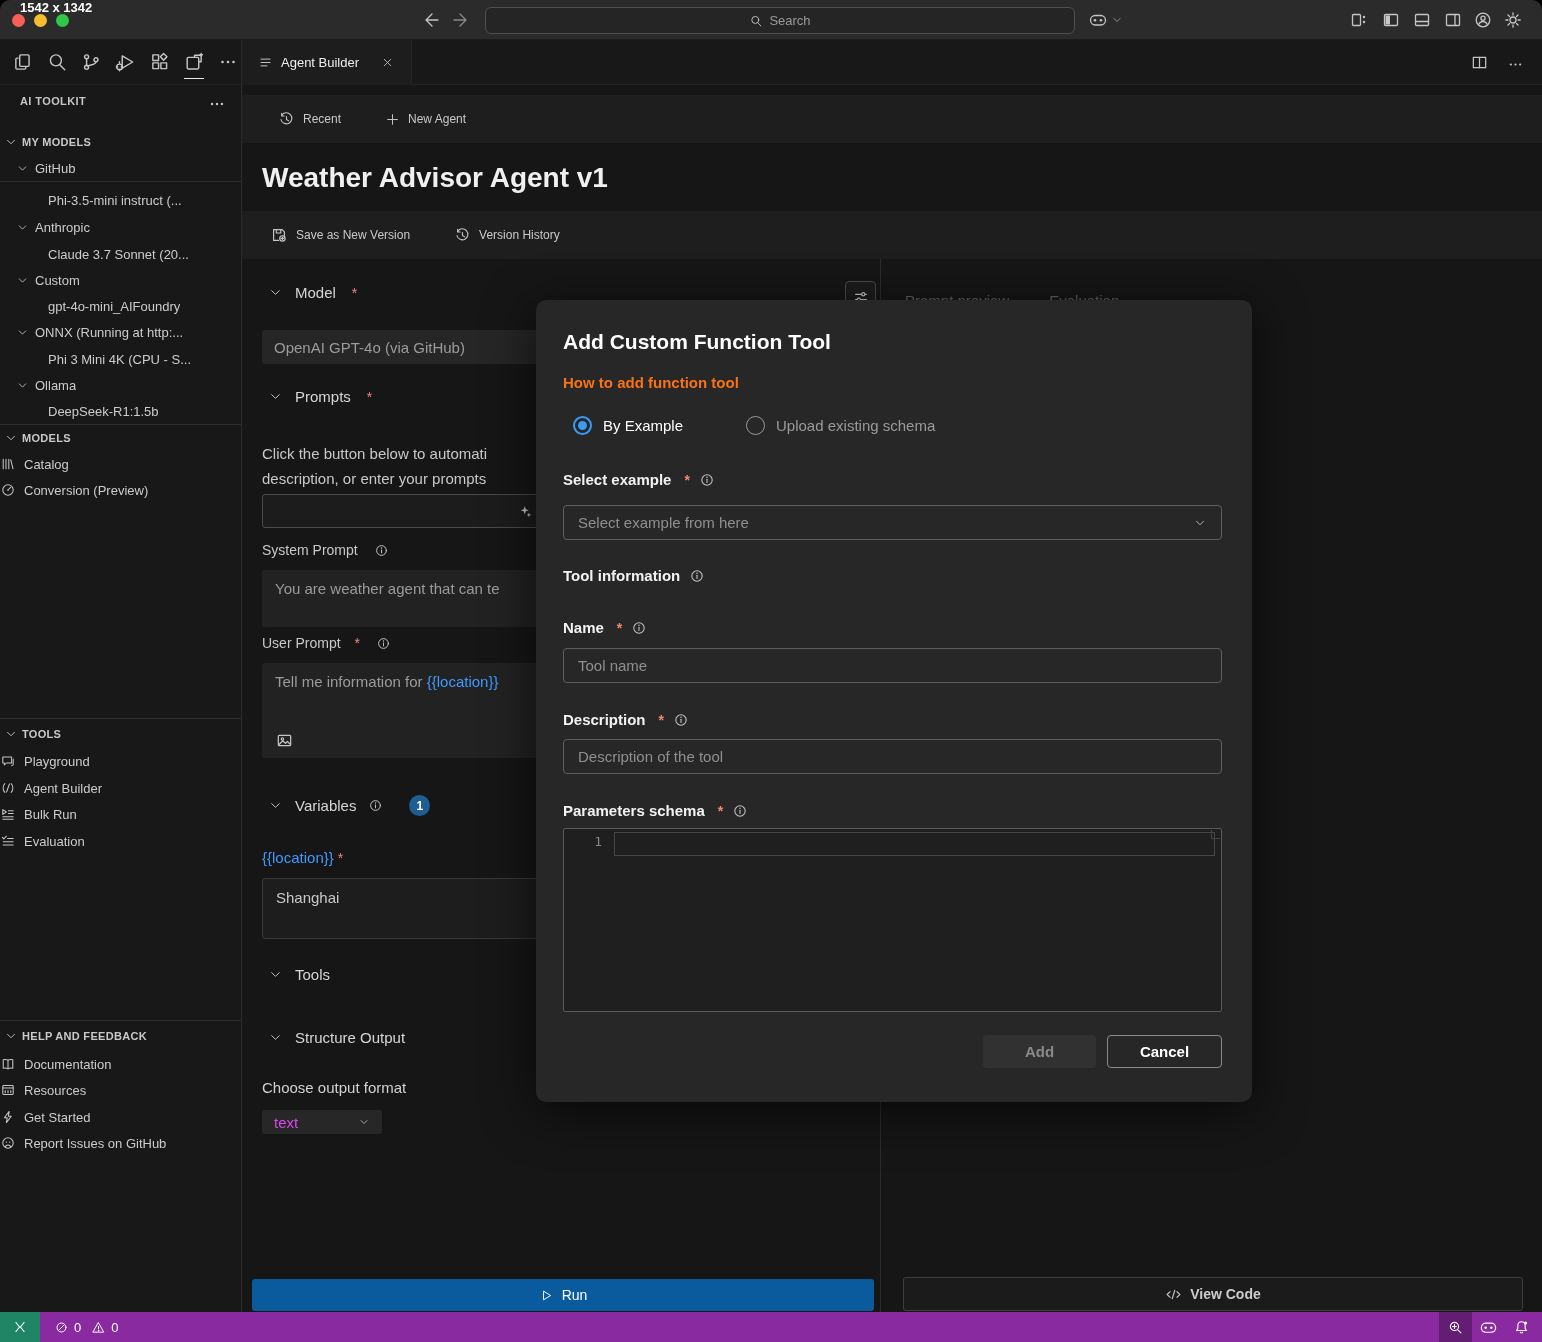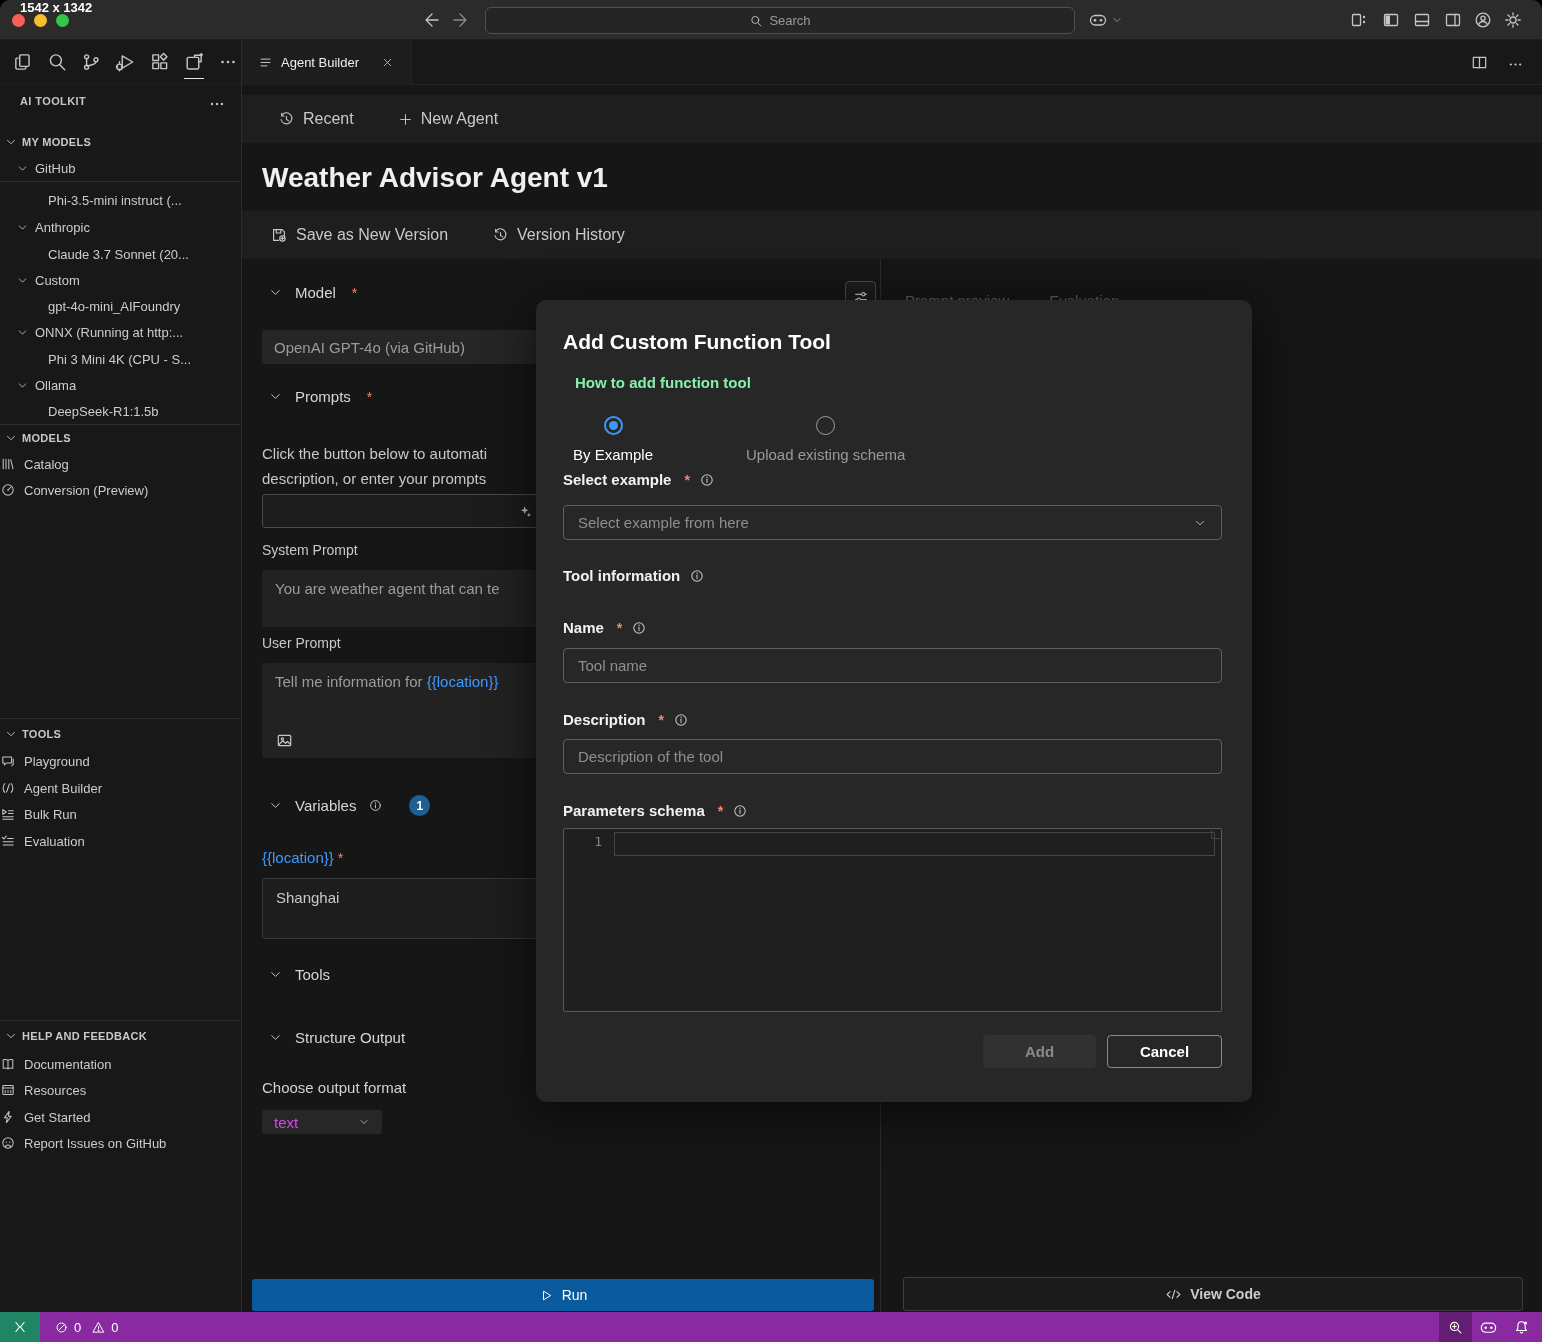--- a/index.html
+++ b/index.html
@@ -33,50 +33,50 @@
   .srow .lbl{overflow:hidden;text-overflow:ellipsis;}
   .ind-chev{padding-left:16px;gap:6px;}
   .ind-leaf{padding-left:48px;}
   .ind-icon{gap:8px;}
   .sdiv{position:absolute;left:0;width:241px;height:1px;background:#2e2e2e;}
 
   
   .editor-bg{position:absolute;left:242px;top:40px;width:1300px;height:1272px;background:#161616;}
   .tabbar{position:absolute;left:242px;top:40px;width:1300px;height:45px;background:#181818;border-bottom:1px solid #242424;}
   .tab{position:absolute;left:0;top:0;width:170px;height:45px;background:#1d1d1d;border-right:1px solid #242424;display:flex;align-items:center;gap:8px;padding:0 12px 0 16px;color:#eee;font-size:13px;}
-  .strip{position:absolute;left:242px;width:1300px;height:48px;background:#1e1e1e;display:flex;color:#c9c9c9;font-size:16px;}
+  .strip{position:absolute;left:242px;width:1300px;height:48px;background:#1e1e1e;display:flex;color:#c9c9c9;font-size:12px;}
   .strip-item{display:flex;align-items:center;gap:8px;margin-right:44px;cursor:default;}
   .page-title{position:absolute;left:262px;top:162px;color:#f0f0f0;font-size:28px;font-weight:bold;}
   .vdiv{position:absolute;left:880px;top:259px;width:1px;height:1053px;background:#2c2c2c;}
   .sec-head{position:absolute;display:flex;align-items:center;gap:12px;color:#d6d6d6;font-size:15px;}
   .req{color:var(--required-red);margin-left:4px;font-size:14px;}
-  .field-label{position:absolute;display:flex;align-items:center;gap:16px;color:#c8c8c8;font-size:14px;flex-direction:column;}
+  .field-label{position:absolute;display:flex;align-items:center;gap:16px;color:#c8c8c8;font-size:14px;}
   .inputbox{position:absolute;background:#222222;border-radius:3px;color:#9b9b9b;font-size:15px;}
   .hint{position:absolute;left:262px;top:441px;color:#c8c8c8;font-size:15px;line-height:25px;width:600px;}
   .gen-btn{position:absolute;left:262px;top:494px;width:593px;height:34px;border:1px solid #4a4a4a;border-radius:3px;display:flex;align-items:center;justify-content:center;gap:7px;color:#e3e3e3;font-size:14px;background:#1c1c1c;}
   .badge{display:inline-flex;align-items:center;justify-content:center;width:21px;height:21px;border-radius:50%;background:var(--badge-blue);color:#fff;font-size:12px;font-weight:bold;}
   .varname{position:absolute;left:262px;top:849px;font-size:15px;color:var(--variable-blue);}
   .sel{display:flex;align-items:center;justify-content:space-between;padding:0 12px;background:#262626;}
   .runbtn{position:absolute;left:252px;top:1279px;width:622px;height:32px;background:var(--run-blue);border-radius:3px;display:flex;align-items:center;justify-content:center;gap:8px;color:#fff;font-size:14px;}
   .viewcode{position:absolute;left:903px;top:1277px;width:620px;height:34px;background:#1b1b1b;border:1px solid #3e3e3e;border-radius:3px;display:flex;align-items:center;justify-content:center;gap:8px;color:#cccccc;font-size:14px;font-weight:bold;}
   .faint-tabs{position:absolute;left:905px;top:292px;display:flex;gap:40px;color:#5f5f5f;font-size:15px;z-index:1;}
   .tune{position:absolute;left:845px;top:281px;width:31px;height:31px;border:1px solid #4a4a4a;border-radius:4px;display:flex;align-items:center;justify-content:center;background:#1c1c1c;}
 
   
   .modal{position:absolute;left:536px;top:300px;width:716px;height:802px;background:#272727;border-radius:10px;box-shadow:0 10px 50px rgba(0,0,0,.65);z-index:100;}
   .m-title{position:absolute;left:27px;top:30px;color:#fff;font-size:21px;font-weight:bold;}
-  .m-sub{position:absolute;left:39px;top:74px;color:#86efac;font-size:15px;font-weight:bold;}
+  .m-sub{position:absolute;left:27px;top:74px;color:#f97316;font-size:15px;font-weight:bold;}
   .m-label{position:absolute;display:flex;align-items:center;gap:9px;color:#f2f2f2;font-size:15px;font-weight:bold;}
   .m-input{position:absolute;left:27px;width:659px;height:35px;background:transparent;border:1px solid #5f5f5f;border-radius:4px;color:#e4e4e4;font-size:15px;padding:0 14px;}
   .m-input::placeholder{color:#8f8f8f;}
   .radio{width:19px;height:19px;border-radius:50%;flex:none;}
   .radio-on{border:2px solid var(--radio-blue);display:flex;align-items:center;justify-content:center;}
   .radio-on i{width:9px;height:9px;border-radius:50%;background:var(--radio-blue);}
   .radio-off{border:1.5px solid #9a9a9a;}
-  .rrow{position:absolute;top:116px;display:flex;align-items:center;gap:11px;font-size:15px;flex-direction:column;}
+  .rrow{position:absolute;top:116px;display:flex;align-items:center;gap:11px;font-size:15px;}
   .m-editor{position:absolute;left:27px;top:528px;width:659px;height:184px;background:#1f1f1f;border:1px solid #5a5a5a;border-radius:2px;}
   .gutter-num{position:absolute;left:0;top:5px;width:38px;text-align:right;color:#858585;font-size:13px;font-family:"DejaVu Sans Mono",monospace;}
   .curline{position:absolute;left:50px;top:3px;right:6px;height:24px;border:1px solid #454545;}
   .m-btn{position:absolute;top:735px;height:33px;border-radius:4px;display:flex;align-items:center;justify-content:center;font-size:15px;}
   .btn-add{left:447px;width:113px;background:#313131;color:#8a8a8a;font-weight:bold;}
   .btn-cancel{left:571px;width:115px;background:transparent;border:1px solid #8a8a8a;color:#fff;font-weight:bold;}
 
   
   .statusbar{position:absolute;left:0;top:1312px;width:1542px;height:30px;background:var(--status-purple);display:flex;align-items:center;color:#fff;font-size:13px;}
   .remote{width:40px;height:30px;background:var(--remote-green);display:flex;align-items:center;justify-content:center;flex:none;}

